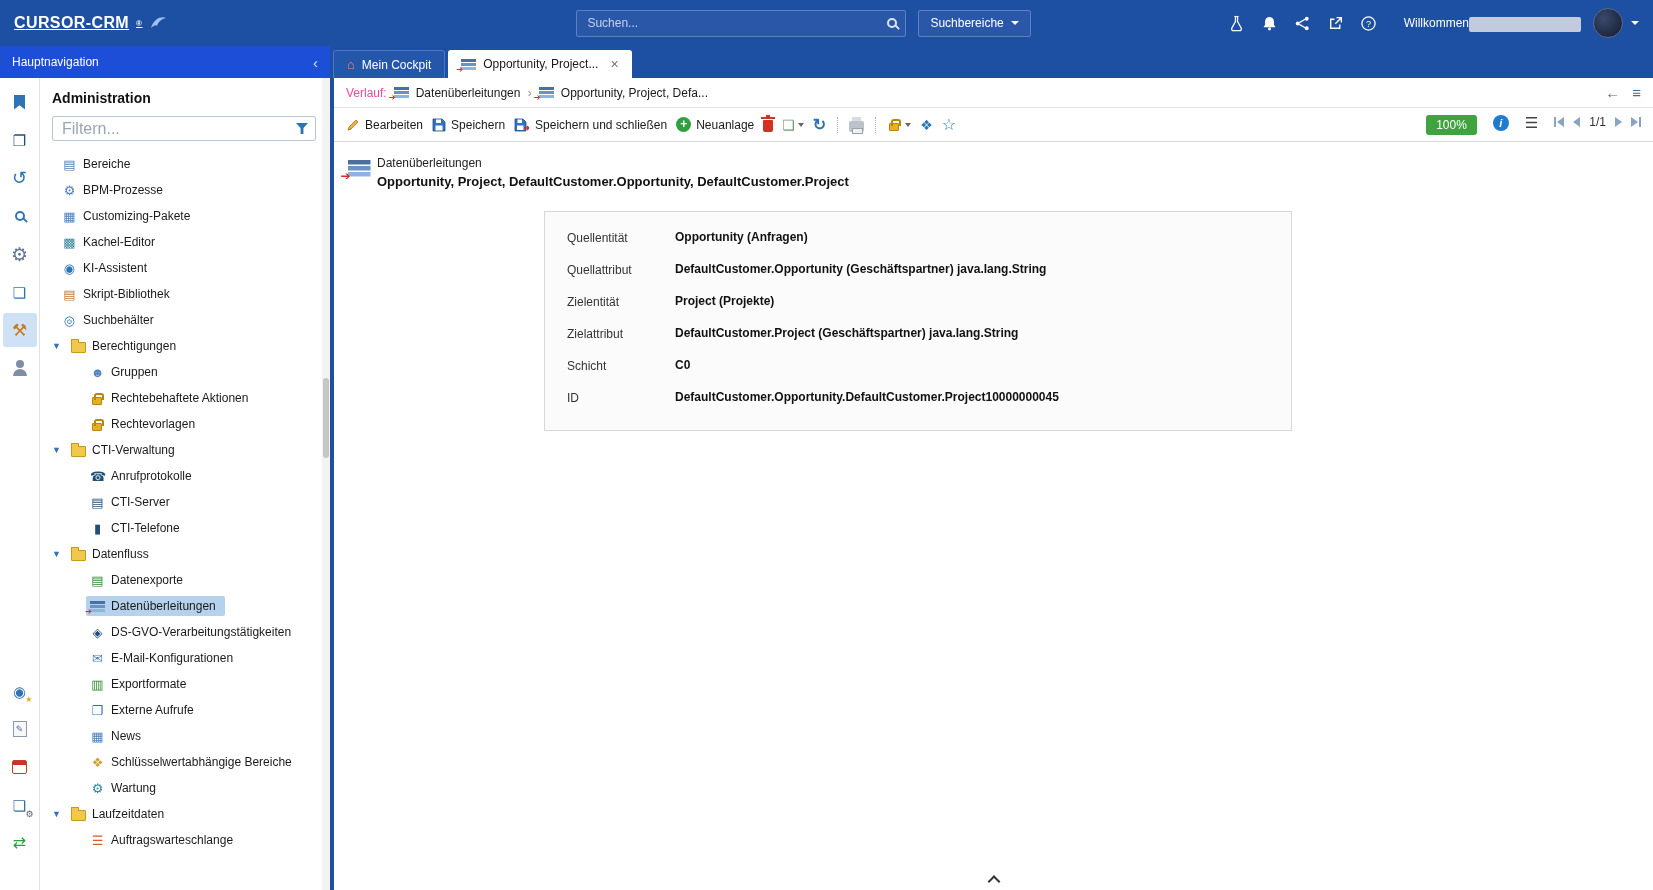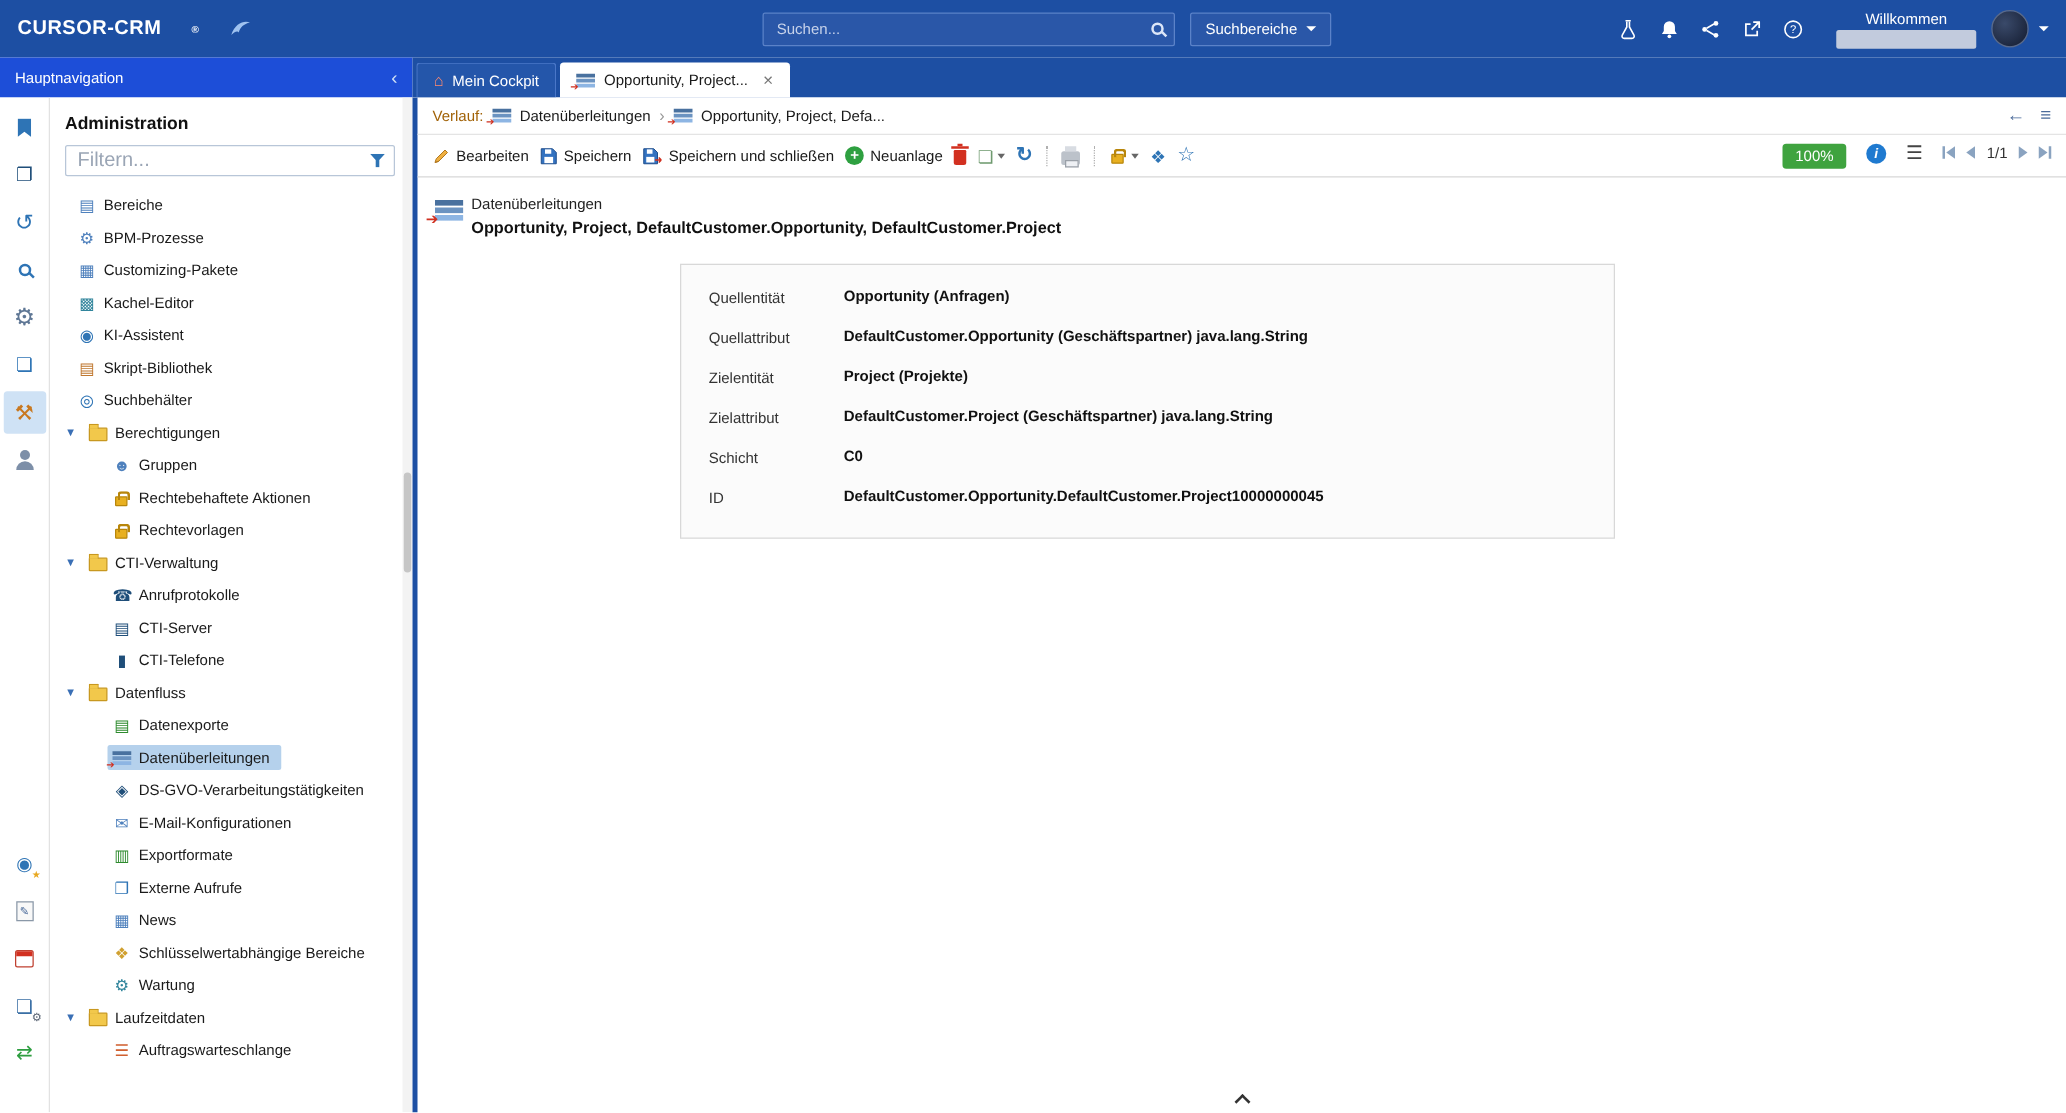--- a/index.html
+++ b/index.html
@@ -6,29 +6,29 @@
   html,body { margin:0; padding:0; }
   body {
     width:1653px; height:890px; overflow:hidden;
     font-family:"Liberation Sans", sans-serif; font-size:12px; color:#1a1a1a;
     background:#fff;
   }
   .app { width:100%; height:100%; display:flex; flex-direction:column; }
 
   
   .topbar { height:46px; background:#1d4fa3; display:flex; align-items:center; color:#fff; flex:0 0 46px; }
-  .logo { margin-left:14px; display:flex; align-items:center; gap:23px; font-weight:bold; font-size:16px; letter-spacing:.4px; white-space:nowrap; }
+  .logo { margin-left:14px; display:flex; align-items:center; gap:6px; font-weight:bold; font-size:16px; letter-spacing:.4px; white-space:nowrap;text-decoration:underline; }
   .logo .reg { font-size:8px; vertical-align:super; margin-left:1px; }
   .search-box { margin-left:408px; width:330px; height:27px; background:#2a57a8; border:1px solid #5b82c8; border-radius:2px; display:flex; align-items:center; padding:0 8px; }
   .search-box input { flex:1; background:transparent; border:none; outline:none; color:#fff; font-size:12px; font-family:inherit; }
   .search-box input::placeholder { color:#c6d2ea; }
   .areas-btn { margin-left:12px; height:27px; background:#2a57a8; border:1px solid #5b82c8; border-radius:2px; color:#fff; font-size:12px; display:flex; align-items:center; gap:7px; padding:0 11px; cursor:pointer; white-space:nowrap; }
   .tb-icons { margin-left:auto; display:flex; align-items:center; gap:15px; }
   .tb-icon { width:18px; height:18px; display:flex; align-items:center; justify-content:center; cursor:pointer; }
-  .welcome { margin-left:26px; display:flex; flex-direction:column; align-items:center; }
+  .welcome { margin-left:26px; display:flex; align-items:center; }
   .welcome-label { font-size:12px; color:#fff; }
   .redacted { width:112px; height:15px; background:#c2cbdd; border-radius:2px; margin-top:2px; }
   .avatar { width:30px; height:30px; border-radius:50%; margin-left:12px; background:radial-gradient(circle at 35% 35%, #3a4a6a, #121a2e); border:1px solid #5a6a8a; flex:0 0 30px; }
   .topbar .user-caret { margin:0 14px 0 8px; color:#fff; }
 
   .caret { width:0; height:0; border-left:4px solid transparent; border-right:4px solid transparent; border-top:4px solid currentColor; display:inline-block; }
 
   
   .g-mag { width:10px; height:10px; border:2px solid currentColor; border-radius:50%; position:relative; display:inline-block; }
   .g-mag::after { content:''; position:absolute; width:2px; height:6px; background:currentColor; transform:rotate(-45deg); bottom:-4px; right:-3px; }
@@ -94,21 +94,21 @@
   .tabbar { height:32px; flex:0 0 32px; background:#1d4fa3; display:flex; align-items:flex-end; padding-left:3px; gap:3px; }
   .tab { height:28px; display:flex; align-items:center; gap:7px; padding:0 13px; border-radius:3px 3px 0 0; font-size:12px; cursor:pointer; white-space:nowrap; }
   .tab.cockpit { background:#2456aa; border:1px solid #4a77c8; border-bottom:none; color:#fff; }
   .tab.active { background:#fff; color:#1a1a1a; }
   .tab-home { color:#ff8a70; font-size:13px; line-height:1; }
   .tab-close { color:#777; font-size:14px; margin-left:5px; line-height:1; }
 
   .content { flex:1; background:#fff; border-left:4px solid #1d4fa3; display:flex; flex-direction:column; position:relative; min-height:0; }
 
   .crumbrow { height:30px; flex:0 0 30px; display:flex; align-items:center; gap:7px; padding:0 12px; border-bottom:1px solid #e4e4e4; }
-  .crumb-label { color:#a16207; }
+  .crumb-label { color:#ec4899; }
   .crumb { color:#1a1a1a; cursor:pointer; }
   .crumb-sep { color:#999; font-size:13px; }
   .crumb-right { margin-left:auto; display:flex; align-items:center; gap:12px; color:#4a6a9a; font-size:15px; }
   .crumb-right span { cursor:pointer; }
 
   .toolbar { height:34px; flex:0 0 34px; display:flex; align-items:center; gap:9px; padding:0 12px; border-bottom:1px solid #d8d8d8; }
   .tbtn { display:flex; align-items:center; gap:5px; font-size:12px; color:#1a1a1a; cursor:pointer; white-space:nowrap; }
   .ticon { display:flex; align-items:center; cursor:pointer; }
   .vsep { border-left:1px dotted #b0b0b0; height:16px; margin:0 2px; }
   .g-plus { width:15px; height:15px; border-radius:50%; background:#2ea040; color:#fff; font-size:12px; line-height:15px; text-align:center; font-weight:bold; display:inline-block; }

